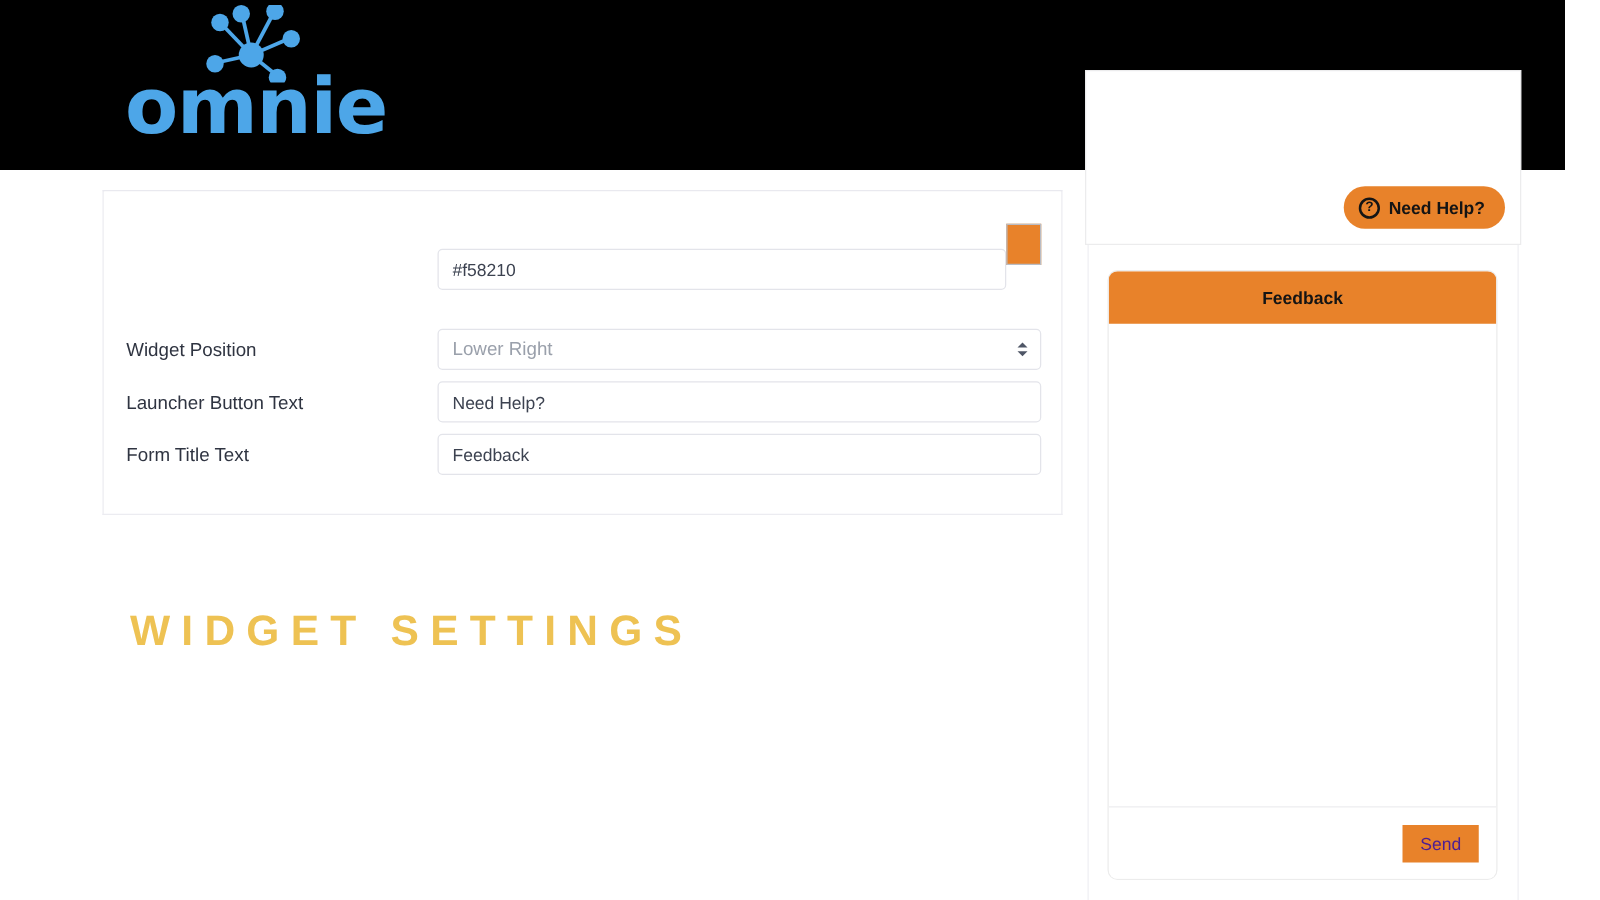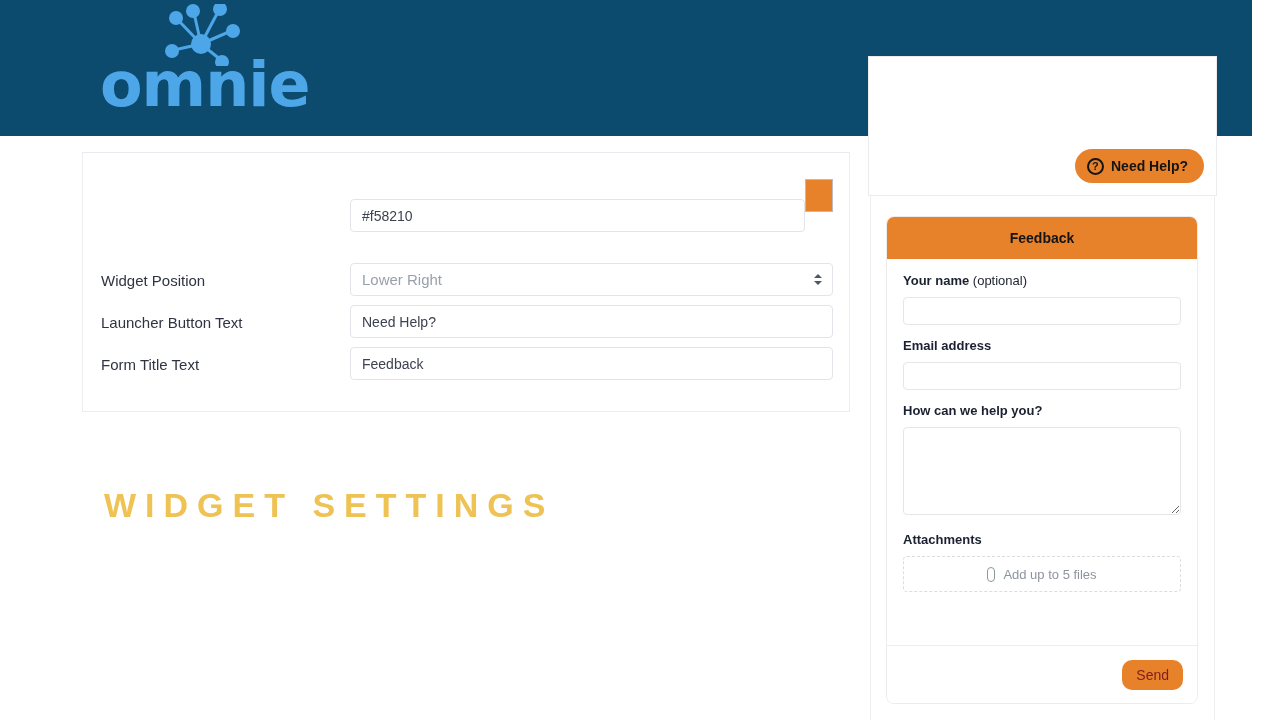--- a/index.html
+++ b/index.html
@@ -7,21 +7,21 @@
     width: 1280px; height: 720px;
     background: #ffffff;
     font-family: "Liberation Sans", sans-serif;
     overflow: hidden;
   }
   #root { position: relative; width: 1280px; height: 720px; background: #fff; }
 
   
   .header-band {
     position: absolute; left: 0; top: 0; width: 1252px; height: 136px;
-    background: #0c4a6e;
+    background: #000000;
   }
   .logo-wrap {
     position: absolute; left: 100px; top: 4px; width: 180px; height: 120px;
   }
   .logo-mark { position: absolute; left: 58px; top: 0px; width: 86px; height: 62px; }
   .logo-word {
     position: absolute; left: 0px; top: 50px;
     font-family: "DejaVu Sans", sans-serif;
     font-size: 62px; font-weight: 700; color: #4da6e8;
     letter-spacing: -1px; line-height: 1;
@@ -147,21 +147,21 @@
   }
   .dropzone .dz-text { font-size: 13px; color: #8e949e; }
   .widget-foot {
     position: absolute; left: 0; bottom: 0; width: 100%; height: 58px;
     border-top: 1px solid #ededef; box-sizing: border-box;
     display: flex; align-items: center; justify-content: flex-end;
     padding-right: 14px; background: #fff;
   }
   .send-btn {
     height: 30px; min-width: 56px; background: #e8822a; border: none;
-    border-radius: 10px; font-size: 14px; color: #7f1d1d; cursor: pointer;
+    border-radius: 0; font-size: 14px; color: #4c1d95; cursor: pointer;
     font-family: "Liberation Sans", sans-serif; padding: 0 14px;
   }
 </style>
 </head>
 <body>
 
 <div id="root">
 
   <div class="header-band">
     <div class="logo-wrap">
@@ -237,40 +237,20 @@
       <span class="lbl">Need Help?</span>
     </div>
   </div>
 
   <div class="widget-card">
 
     <div class="widget-head">
       <span>Feedback</span>
     </div>
 
-    <div class="widget-body">
-
-      <div class="w-label">
-        <span>Your name</span><span class="opt"> (optional)</span>
-      </div>
-      <input class="w-input" type="text" value="" style="">
-
-      <div class="w-label">Email address</div>
-      <input class="w-input" type="text" value="" style="">
-
-      <div class="w-label">How can we help you?</div>
-      <textarea class="w-textarea" style=""></textarea>
-
-      <div class="w-label">Attachments</div>
-      <div class="dropzone">
-        <span class="clip-icon"></span>
-        <span class="dz-text">Add up to 5 files</span>
-      </div>
-
-    </div>
 
     <div class="widget-foot">
       <button class="send-btn">Send</button>
     </div>
 
   </div>
 
 </div>
 
 </body></html>

